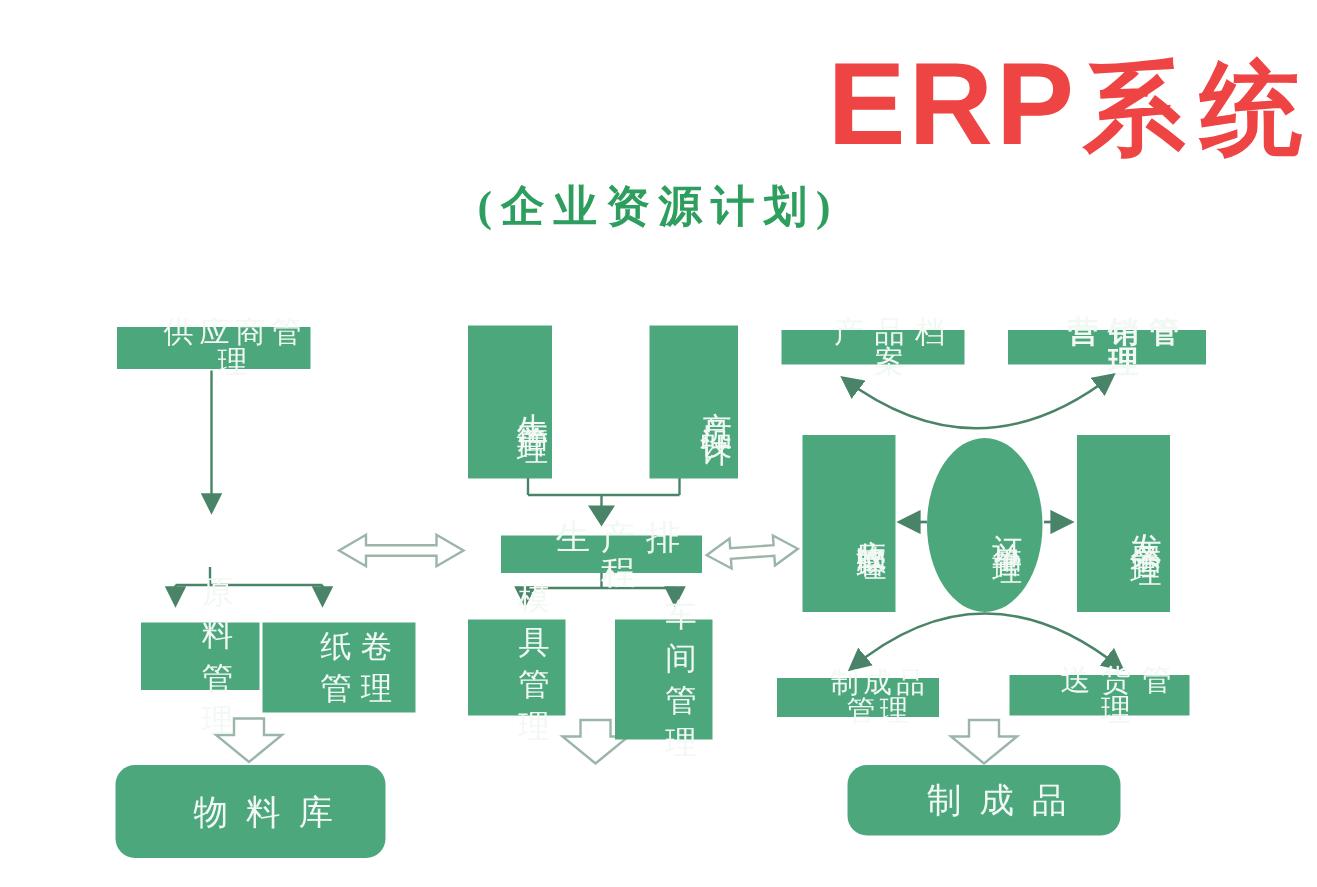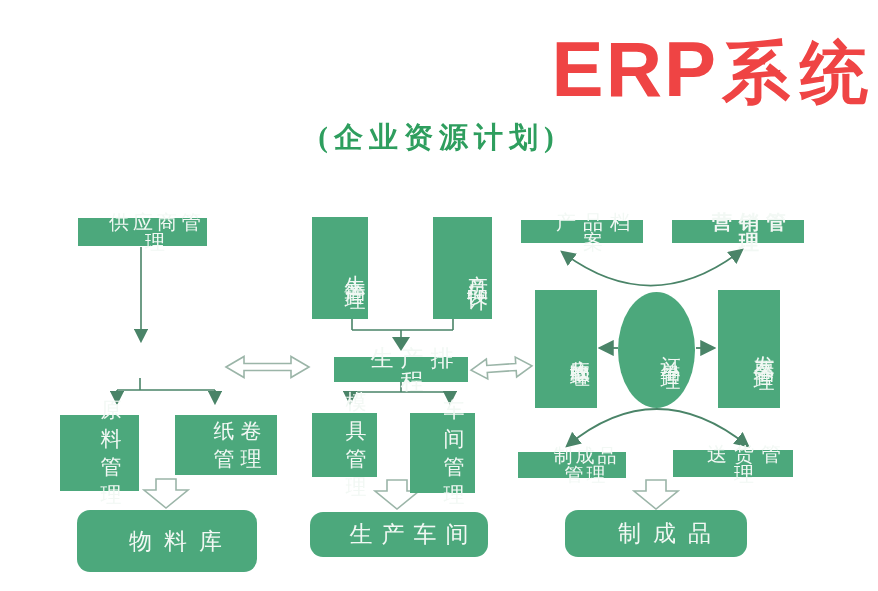--- a/index.html
+++ b/index.html
@@ -86,49 +86,48 @@
     <path d="M567,446 Q656,372 748,446" stroke="#4A8468" stroke-width="1.7" fill="none" marker-start="url(#ah)" marker-end="url(#ah)"></path>
 
     <polygon points="156,479 176,479 176,490 188,490 166,508 144,490 156,490" fill="#ffffff" stroke="#9BB5A8" stroke-width="1.6"></polygon>
     <polygon points="387,480 407,480 407,491 419,491 397,509 375,491 387,491" fill="#ffffff" stroke="#9BB5A8" stroke-width="1.6"></polygon>
     <polygon points="646,480 666,480 666,491 678,491 656,509 634,491 646,491" fill="#ffffff" stroke="#9BB5A8" stroke-width="1.6"></polygon>
   </svg>
 
   <div class="node sm" style="left:78px;top:218px;width:129px;height:28px;">供应商管理</div>
 
 
-  <div class="node twoline" style="left:60px;top:415px;width:79px;height:76px;">
+  <div class="node twoline" style="left:94px;top:415px;width:79px;height:45px;">
     <div>原料</div>
     <div>管理</div>
   </div>
 
   <div class="node twoline" style="left:175px;top:415px;width:102px;height:60px;">
     <div>纸卷</div>
     <div>管理</div>
   </div>
 
   <div class="node rounded" style="left:77px;top:510px;width:180px;height:62px;">物料库</div>
 
   <div class="node vbox" style="left:312px;top:217px;width:56px;height:102px;">生产管理</div>
 
   <div class="node vbox" style="left:433px;top:217px;width:59px;height:102px;">产品设计</div>
 
   <div class="node sm" style="left:334px;top:337px;width:134px;height:25px;font-size:23px;letter-spacing:7px;margin-top:20px;">生产排程</div>
 
-  <div class="node twoline" style="left:312px;top:413px;width:65px;height:64px;">
+  <div class="node twoline" style="left:312px;top:413px;width:65px;height:64px;font-family:Liberation Mono, monospace;">
     <div>模具</div>
     <div>管理</div>
   </div>
 
   <div class="node twoline" style="left:410px;top:413px;width:65px;height:80px;">
     <div>车间</div>
     <div>管理</div>
   </div>
 
-  <div class="node rounded" style="left:310px;top:512px;width:178px;height:45px;letter-spacing:9px;">生产车间</div>
 
   <div class="node sm" style="left:521px;top:220px;width:122px;height:23px;letter-spacing:7px;">产品档案</div>
 
   <div class="node sm" style="left:672px;top:220px;width:132px;height:23px;letter-spacing:7px;font-weight:bold;">营销管理</div>
 
   <div class="node vbox" style="left:535px;top:290px;width:62px;height:118px;font-size:20px;letter-spacing:2px;">应收款管理</div>
 
   <div class="node vbox ellipse" style="left:618px;top:292px;width:77px;height:116px;font-size:20px;">订单管理</div>
 
   <div class="node vbox" style="left:718px;top:290px;width:62px;height:118px;">发票管理</div>

